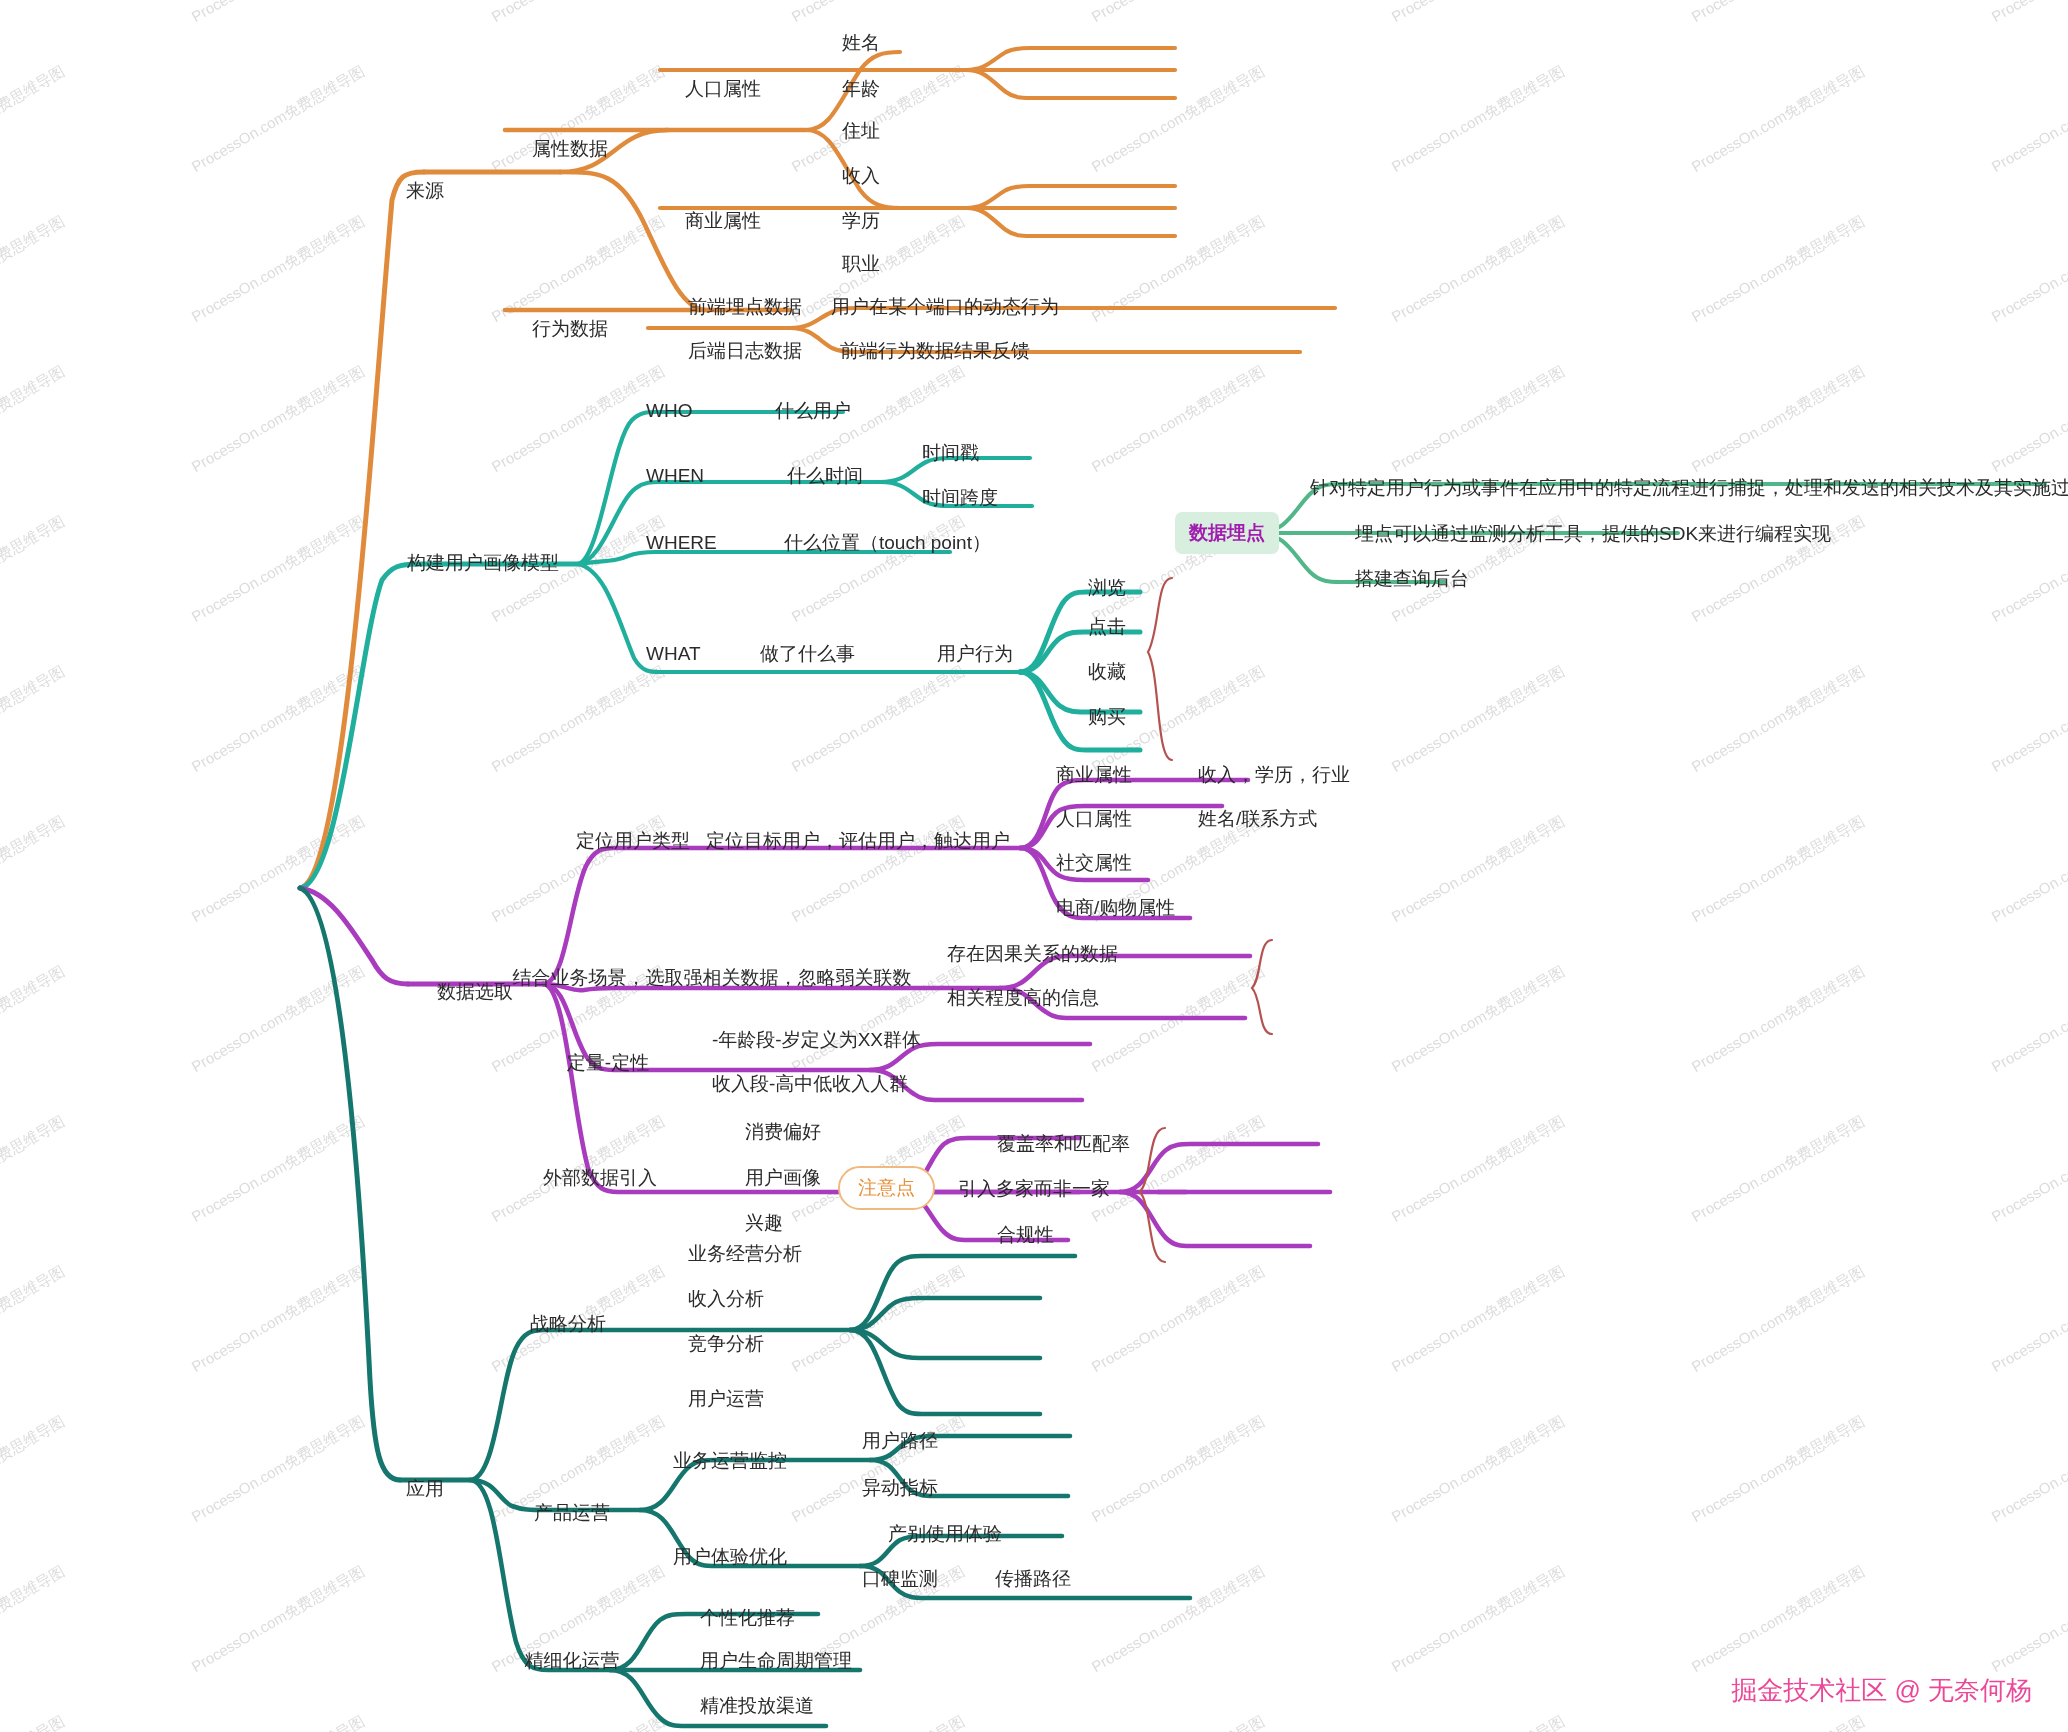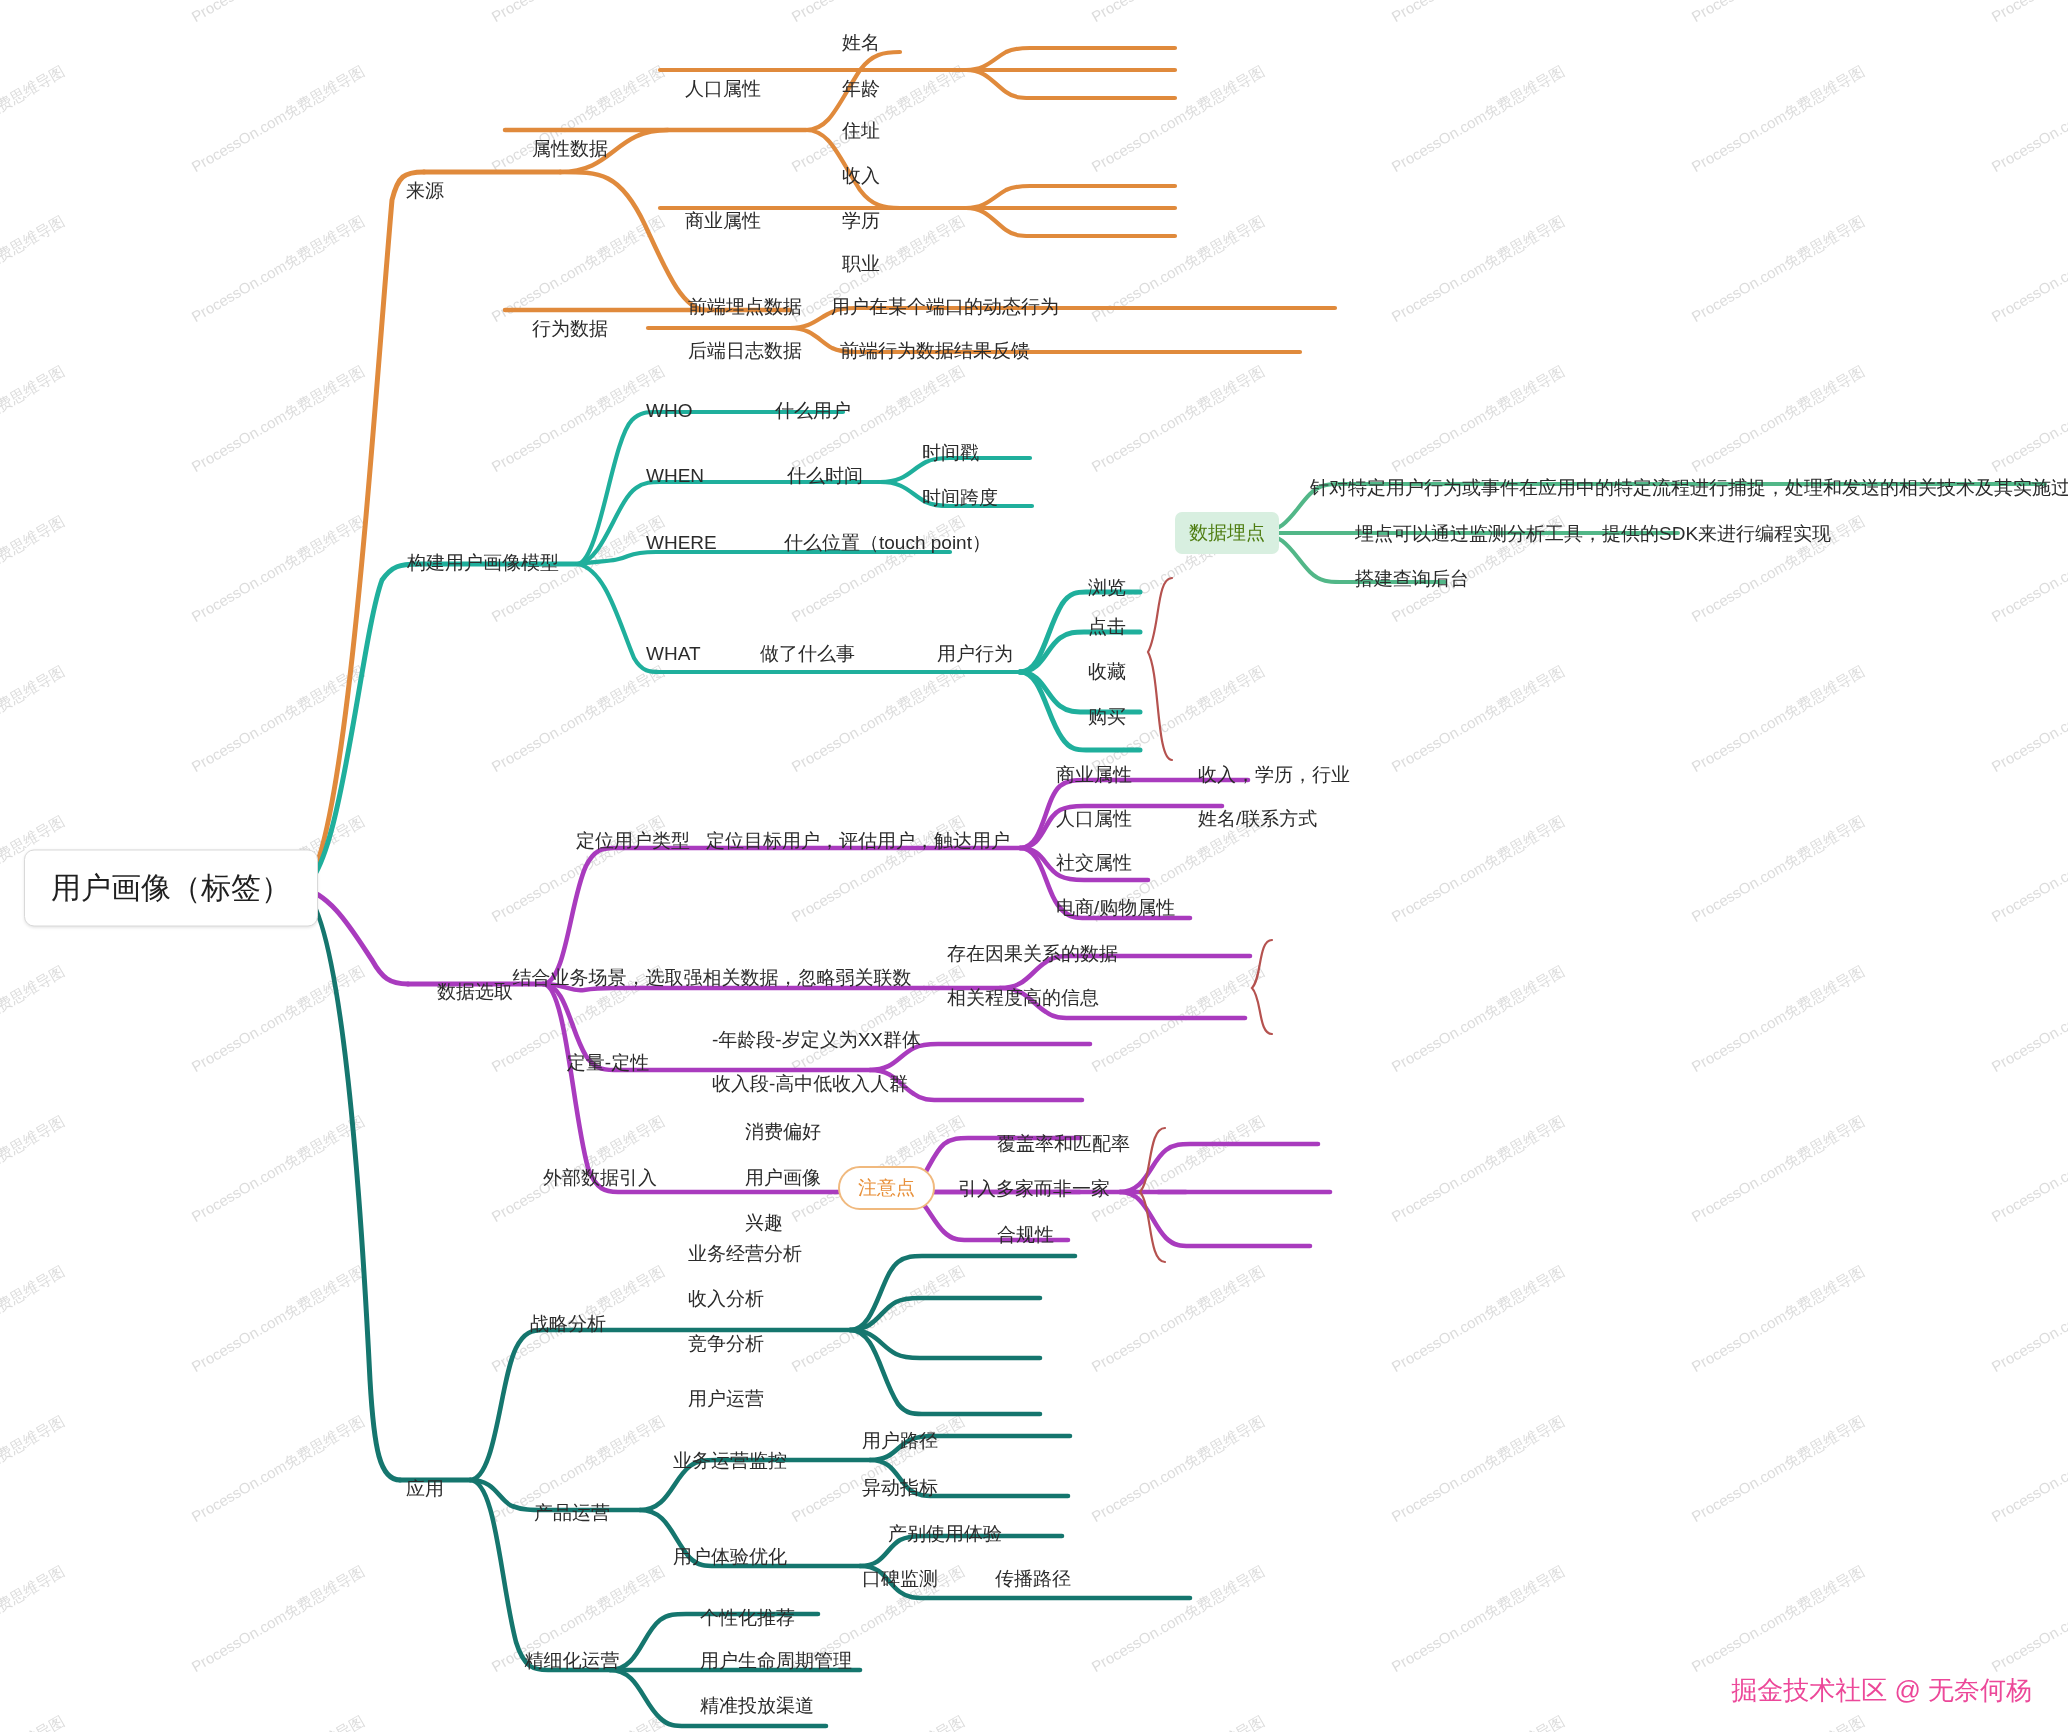--- a/index.html
+++ b/index.html
@@ -10,21 +10,21 @@
   #nodes{position:absolute;inset:0;z-index:2;}
   .nd{position:absolute;white-space:nowrap;color:#2b2b2b;
       font-size:19px;line-height:1;transform:translateY(-50%);}
   .nd.c{transform:translate(-50%,-50%);}
   .root{position:absolute;transform:translateY(-50%);
         border:1px solid #d9d9d9;border-radius:10px;background:#fff;
         box-shadow:0 1px 3px rgba(0,0,0,.10);
         padding:17px 26px;font-size:30px;color:#1f1f1f;white-space:nowrap;}
   .badge{position:absolute;transform:translateY(-50%);white-space:nowrap;
          font-size:19px;border-radius:7px;padding:8px 14px;}
-  .badge.green{background:#d8efe0;color:#4d7c0f;}
+  .badge.green{background:#d8efe0;color:#a21caf;font-weight:bold;}
   .badge.purpleSolid{background:#9b2fae;color:#fff;border-radius:9px;padding:9px 16px;font-size:19px;}
   .badge.outline{background:#fff;color:#e8903a;border:2px solid #f0b97e;border-radius:22px;padding:7px 18px;}
   .badge.blueline{background:#fbfcff;color:#2b2b2b;border:1px solid #cfdbef;border-radius:14px;padding:8px 14px;font-size:19px;}
   .wmtxt{position:absolute;font-size:15px;color:#b9b9b9;
          transform:rotate(-30deg);white-space:nowrap;font-family:"Liberation Sans",sans-serif;}
   .credit{position:absolute;right:36px;bottom:24px;font-size:26px;color:#ec4899;white-space:nowrap;}
 </style>
 </head>
 <body>
 
@@ -219,21 +219,20 @@
         <path d="M860,1566 C884,1566 886,1548 900,1540 C908,1536 916,1536 924,1536 L1062,1536" stroke="#15766E" stroke-width="4.6" fill="none"></path>
         <path d="M860,1566 C884,1566 886,1582 900,1592 C908,1598 916,1598 924,1598 L1190,1598" stroke="#15766E" stroke-width="4.6" fill="none"></path>
         <path d="M610,1670 C638,1670 642,1634 660,1620 C668,1614 676,1614 686,1614 L818,1614" stroke="#15766E" stroke-width="4.6" fill="none"></path>
         <path d="M610,1670 L686,1670 L860,1670" stroke="#15766E" stroke-width="4.6" fill="none"></path>
         <path d="M610,1670 C638,1670 642,1702 660,1718 C668,1726 676,1726 686,1726 L826,1726" stroke="#15766E" stroke-width="4.6" fill="none"></path>
       </g>
   </svg>
 
   <div id="nodes">
 
-    <div class="root" style="left:24px;top:888px;">用户画像（标签）</div>
 
     <div class="nd c" style="left:425px;top:190px;">来源</div>
     <div class="nd c" style="left:570px;top:148px;">属性数据</div>
     <div class="nd c" style="left:723px;top:88px;">人口属性</div>
     <div class="nd" style="left:842px;top:42px;">姓名</div>
     <div class="nd" style="left:842px;top:88px;">年龄</div>
     <div class="nd" style="left:842px;top:130px;">住址</div>
     <div class="nd c" style="left:723px;top:220px;">商业属性</div>
     <div class="nd" style="left:842px;top:175px;">收入</div>
     <div class="nd" style="left:842px;top:220px;">学历</div>

